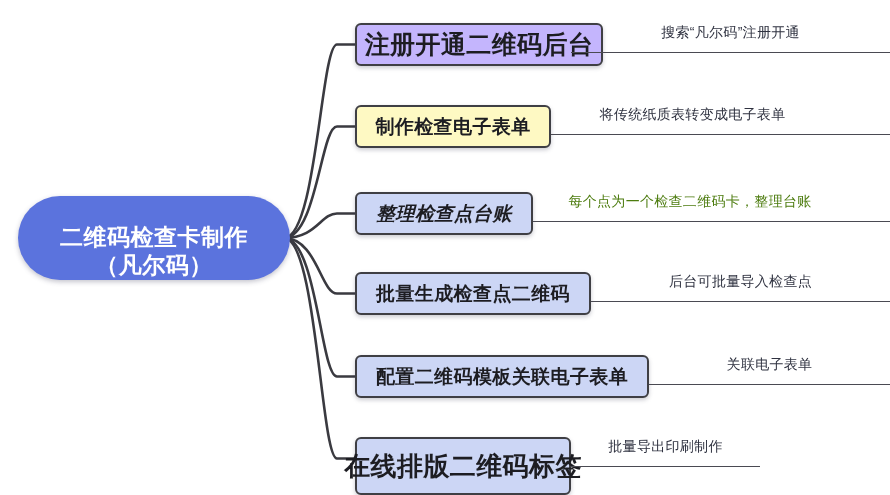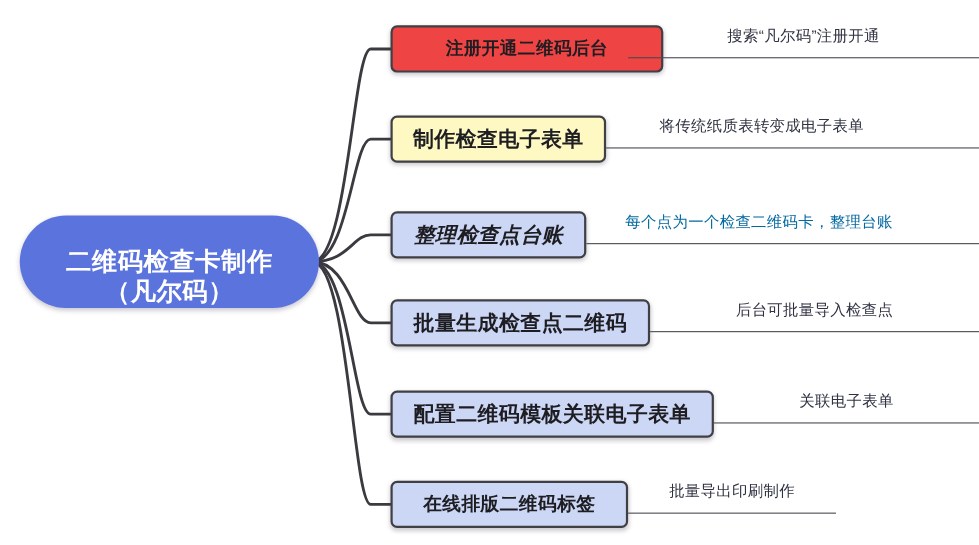--- a/index.html
+++ b/index.html
@@ -87,45 +87,45 @@
       <path d="M 284 238 C 316.66 238, 320.92 458.5, 337 458.5 L 355 458.5" fill="none" stroke="#3a3a40" stroke-width="2.6" stroke-linecap="round"></path>
     </svg>
 
   <div id="root-host">
       <div class="root-node" style="left: 18px; top: 196px; width: 272px; height: 84px; background: rgb(91, 115, 221); color: rgb(255, 255, 255); font-size: 23px; justify-content: flex-end;">
         <span class="root-line">二维码检查卡制作</span>
         <span class="root-line">（凡尔码）</span>
       </div>
     </div>
   <div id="branch-host">
-      <div class="node" style="left: 355px; top: 23px; width: 248px; height: 43px; background: #ef4444; border-color: rgb(63, 63, 68); color: rgb(29, 29, 34); font-size: 16px;">
+      <div class="node" style="left: 355px; top: 23px; width: 248px; height: 43px; background: #c4b5fd; border-color: rgb(63, 63, 68); color: rgb(29, 29, 34); font-size: 25px;">
         <span>注册开通二维码后台</span>
       </div>
       <div class="anno-rule" style="left: 571px; top: 52px; width: 319px; border-top-color: rgb(74, 74, 82);"></div>
       <div class="anno-text" style="left: 571px; top: 24px; width: 319px; color: rgb(47, 50, 64); font-size: 14px;">搜索“凡尔码”注册开通</div>
       <div class="node" style="left: 355px; top: 105px; width: 196px; height: 43px; background: #fef9c3; border-color: rgb(63, 63, 68); color: rgb(29, 29, 34); font-size: 19px;">
         <span>制作检查电子表单</span>
       </div>
       <div class="anno-rule" style="left: 551px; top: 134px; width: 339px; border-top-color: rgb(74, 74, 82);"></div>
       <div class="anno-text" style="left: 551px; top: 106px; width: 283px; color: rgb(47, 50, 64); font-size: 14px;">将传统纸质表转变成电子表单</div>
       <div class="node" style="left: 355px; top: 192px; width: 178px; height: 43px; background: rgb(204, 214, 245); border-color: rgb(63, 63, 68); color: rgb(29, 29, 34); font-size: 19px; font-style: italic;">
         <span>整理检查点台账</span>
       </div>
       <div class="anno-rule" style="left: 533px; top: 221px; width: 357px; border-top-color: rgb(74, 74, 82);"></div>
-      <div class="anno-text" style="left: 533px; top: 193px; width: 314px; color: #0369a1; font-size: 14px;">每个点为一个检查二维码卡，整理台账</div>
+      <div class="anno-text" style="left: 533px; top: 193px; width: 314px; color: #4d7c0f; font-size: 14px;">每个点为一个检查二维码卡，整理台账</div>
       <div class="node" style="left: 355px; top: 272px; width: 236px; height: 43px; background: rgb(204, 214, 245); border-color: rgb(63, 63, 68); color: rgb(29, 29, 34); font-size: 19px;">
         <span>批量生成检查点二维码</span>
       </div>
       <div class="anno-rule" style="left: 591px; top: 301px; width: 299px; border-top-color: rgb(74, 74, 82);"></div>
       <div class="anno-text" style="left: 591px; top: 273px; width: 299px; color: rgb(47, 50, 64); font-size: 14px;">后台可批量导入检查点</div>
       <div class="node" style="left: 355px; top: 355px; width: 294px; height: 43px; background: rgb(204, 214, 245); border-color: rgb(63, 63, 68); color: rgb(29, 29, 34); font-size: 19px;">
         <span>配置二维码模板关联电子表单</span>
       </div>
       <div class="anno-rule" style="left: 649px; top: 384px; width: 241px; border-top-color: rgb(74, 74, 82);"></div>
       <div class="anno-text" style="left: 649px; top: 356px; width: 241px; color: rgb(47, 50, 64); font-size: 14px;">关联电子表单</div>
-      <div class="node" style="left: 355px; top: 437px; width: 216px; height: 43px; background: rgb(204, 214, 245); border-color: rgb(63, 63, 68); color: rgb(29, 29, 34); font-size: 17px;">
+      <div class="node" style="left: 355px; top: 437px; width: 216px; height: 58px; background: rgb(204, 214, 245); border-color: rgb(63, 63, 68); color: rgb(29, 29, 34); font-size: 26px;">
         <span>在线排版二维码标签</span>
       </div>
       <div class="anno-rule" style="left: 571px; top: 466px; width: 189px; border-top-color: rgb(74, 74, 82);"></div>
       <div class="anno-text" style="left: 571px; top: 438px; width: 189px; color: rgb(47, 50, 64); font-size: 14px;">批量导出印刷制作</div>
     </div>
 
 </div>
 
 </body></html>

